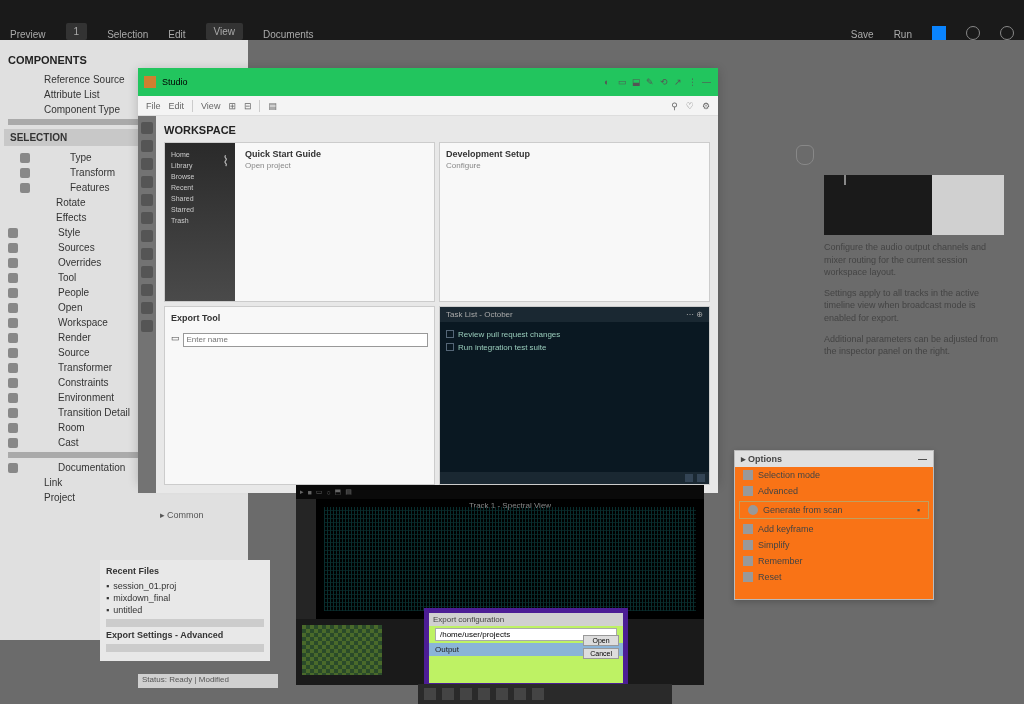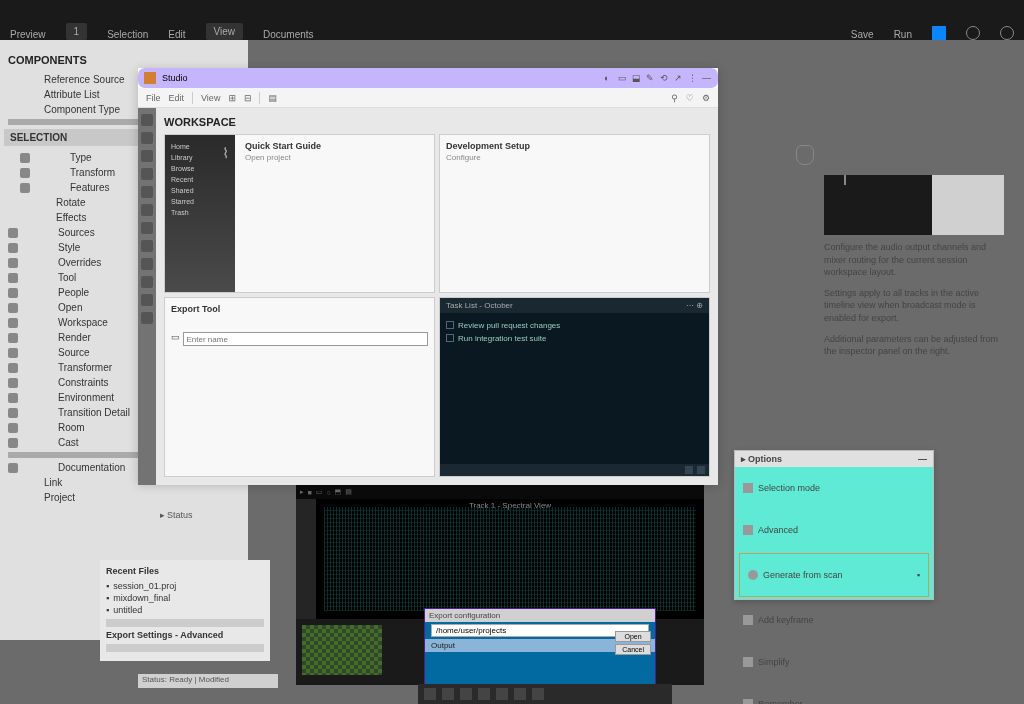--- a/index.html
+++ b/index.html
@@ -18,21 +18,21 @@
 .left-panel .row { display: flex; align-items: center; padding: 2px 0; gap: 4px; }
 .left-panel .row .label { flex: 1; margin-left: 36px; }
 .left-panel .row .val { color: #666; }
 .left-panel .section-hdr { background: #c8c8c8; padding: 3px 6px; margin: 4px -4px; font-weight: bold; display: flex; justify-content: space-between; }
 .left-panel .sub { padding-left: 12px; }
 .left-panel .ico { width: 10px; height: 10px; background: #888; border-radius: 2px; display: inline-block; }
 .left-panel .bar { height: 6px; background: #aaa; margin: 2px 0; }
 
 
 .main-window { position: absolute; top: 68px; left: 138px; width: 580px; height: 415px; background: #fff; box-shadow: 0 2px 10px rgba(0,0,0,0.2); }
-.mw-titlebar { height: 20px; background: #c4b5fd; display: flex; align-items: center; padding: 0 6px; font-size: 9px; gap: 6px; border-radius: 7px; }
+.mw-titlebar { height: 28px; background: #22c55e; display: flex; align-items: center; padding: 0 6px; font-size: 9px; gap: 6px; }
 .mw-titlebar .logo { width: 12px; height: 12px; background: #d08030; }
 .mw-titlebar .tb-icons { margin-left: auto; display: flex; gap: 4px; }
 .mw-titlebar .tb-icons span { width: 10px; height: 10px; color: #555; font-size: 9px; }
 .mw-toolbar { height: 20px; background: #f4f4f4; border-bottom: 1px solid #ddd; display: flex; align-items: center; padding: 0 8px; gap: 8px; font-size: 9px; color: #666; }
 .mw-toolbar .sep { width: 1px; height: 12px; background: #ccc; }
 .mw-toolbar .right { margin-left: auto; display: flex; gap: 8px; }
 .mw-content { display: flex; height: calc(100% - 38px); }
 .mw-left-rail { width: 18px; background: #737373; display: flex; flex-direction: column; gap: 6px; padding: 6px 3px; }
 .mw-left-rail span { width: 12px; height: 12px; background: #555; border-radius: 2px; }
 .mw-body { flex: 1; background: #e8e8e8; padding: 8px; display: flex; flex-direction: column; }
@@ -41,21 +41,21 @@
 .mw-card { background: #f8f8f8; border: 1px solid #ccc; padding: 6px; font-size: 9px; color: #444; position: relative; }
 .mw-card .card-title { font-weight: bold; margin-bottom: 2px; color: #333; }
 .mw-card .card-sub { color: #888; font-size: 8px; }
 
 
 .dark-sidebar { position: absolute; left: 0; top: 0; bottom: 0; width: 70px; background: linear-gradient(to bottom, #2a2a2a, #4a4a4a); padding: 6px; color: #ccc; font-size: 7px; }
 .dark-sidebar .item { padding: 2px 0; }
 .dark-sidebar .bird { position: absolute; top: 10px; right: 6px; color: #bbb; font-size: 14px; }
 
 
-.card-input-area { display: flex; flex-direction: column; gap: 12px; }
+.card-input-area { display: flex; flex-direction: column; gap: 4px; }
 .card-input-area .field-row { display: flex; gap: 3px; margin-top: 4px; }
 .card-input-area input { flex: 1; border: 1px solid #999; font-size: 8px; padding: 1px 3px; height: 14px; }
 
 
 .term-card { background: #0a1822; color: #9cb; padding: 0; }
 .term-hdr { background: #1a2832; padding: 3px 6px; font-size: 8px; color: #aaa; display: flex; justify-content: space-between; }
 .term-body { padding: 6px; font-size: 8px; }
 .term-body .line { padding: 2px 0; display: flex; gap: 4px; }
 .term-body .chk { width: 8px; height: 8px; border: 1px solid #567; }
 .term-footer { position: absolute; bottom: 0; left: 0; right: 0; height: 12px; background: #1a2832; display: flex; justify-content: flex-end; padding: 0 4px; gap: 4px; }
@@ -67,35 +67,35 @@
 .wave-titlebar span { color: #666; font-size: 7px; }
 .wave-content { display: flex; height: 120px; }
 .wave-rail { width: 20px; background: #252525; }
 .wave-display { flex: 1; background: #000; position: relative; overflow: hidden; }
 .wave-display .spectro { position: absolute; inset: 8px; background: repeating-linear-gradient(90deg, #0a3a3a 0, #0a3a3a 1px, transparent 1px, transparent 3px), repeating-linear-gradient(0deg, #0a2a2a 0, #0a2a2a 1px, transparent 1px, transparent 4px); opacity: 0.8; }
 .wave-label { position: absolute; top: 2px; left: 50%; transform: translateX(-50%); color: #888; font-size: 8px; }
 .wave-bottom { background: #1a1a1a; padding: 4px; }
 .wave-thumb { width: 80px; height: 50px; background: repeating-conic-gradient(#2a4a2a 0 25%, #4a6a2a 0 50%) 0 0/8px 8px; display: inline-block; margin: 2px; }
 
 
-.file-dialog { position: absolute; top: 608px; left: 424px; width: 232px; height: 80px; background: #0369a1; border: 1px solid #4c1d95; font-size: 8px; }
+.file-dialog { position: absolute; top: 608px; left: 424px; width: 204px; height: 80px; background: #bef264; border: 5px solid #4c1d95; font-size: 8px; }
 .file-dialog .fd-hdr { background: #d0d0d0; padding: 2px 4px; color: #444; }
 .file-dialog .fd-input { margin: 2px 6px; padding: 1px 4px; background: #fff; border: 1px solid #aaa; }
 .file-dialog .fd-selected { background: #8ab4d8; padding: 2px 6px; color: #222; }
 .file-dialog .fd-btns { position: absolute; right: 4px; top: 22px; display: flex; flex-direction: column; gap: 2px; }
 .file-dialog .fd-btns button { font-size: 7px; padding: 1px 6px; background: #ddd; border: 1px solid #999; }
 
 
 .bottom-bar { position: absolute; bottom: 0; left: 418px; width: 254px; height: 20px; background: #2a2a2a; display: flex; align-items: center; padding: 0 6px; gap: 6px; }
 .bottom-bar span { width: 12px; height: 12px; background: #444; }
 
 
-.right-panel { position: absolute; top: 450px; right: 90px; width: 200px; height: 150px; background: #5eead4; border: 1px solid #bbb; font-size: 9px; box-shadow: 0 2px 6px rgba(0,0,0,0.2); }
+.right-panel { position: absolute; top: 450px; right: 90px; width: 200px; height: 150px; background: #f97316; border: 1px solid #bbb; font-size: 9px; box-shadow: 0 2px 6px rgba(0,0,0,0.2); }
 .right-panel .rp-hdr { background: #e0e0e0; padding: 3px 6px; display: flex; justify-content: space-between; font-weight: bold; color: #444; }
-.right-panel .rp-row { padding: 16px 8px; display: flex; gap: 5px; align-items: flex-start; color: #444; }
+.right-panel .rp-row { padding: 3px 8px; display: flex; gap: 5px; align-items: flex-start; color: #444; }
 .right-panel .rp-row .ico { width: 10px; height: 10px; background: #999; }
 .right-panel .rp-row.hl { border: 1px solid #c0a060; margin: 2px 4px; }
 
 
 .right-block { position: absolute; top: 175px; right: 20px; width: 180px; }
 .right-img { height: 60px; background: linear-gradient(to right, #1a1a1a 0%, #1a1a1a 60%, #d0d0d0 60%); margin-bottom: 6px; position: relative; }
 .right-img::before { content: ''; position: absolute; left: 20px; top: 0; width: 2px; height: 10px; background: #888; }
 .right-text { font-size: 9px; color: #444; line-height: 1.4; }
 .right-text p { margin-bottom: 8px; }
 .right-title { position: absolute; top: 190px; right: 10px; font-size: 9px; color: #333; width: 60px; }
@@ -164,25 +164,25 @@
       <span class="val">15</span>
     </div>
   <div class="row sub">
       <span class="label">Rotate</span>
     </div>
   <div class="row sub">
       <span class="label">Effects</span>
     </div>
   <div class="row">
       <span class="ico"></span>
+      <span class="label">Style</span>
+    </div>
+  <div class="row">
+      <span class="ico"></span>
       <span class="label">Sources</span>
-    </div>
-  <div class="row">
-      <span class="ico"></span>
-      <span class="label">Style</span>
     </div>
   <div class="row">
       <span class="ico"></span>
       <span class="label">Overrides</span>
     </div>
   <div class="row">
       <span class="ico"></span>
       <span class="label">Tool</span>
     </div>
   <div class="row">
@@ -337,21 +337,21 @@
           <div class="term-footer">
             <span></span>
             <span></span>
           </div>
         </div>
       </div>
     </div>
   </div>
 </div>
 
-<div class="conmon">Status</div>
+<div class="conmon">Common</div>
 
 <div class="wave-window">
   <div class="wave-titlebar">
     <span>▸</span>
     <span>■</span>
     <span>▭</span>
     <span>○</span>
     <span>⬒</span>
     <span>▤</span>
   </div>

